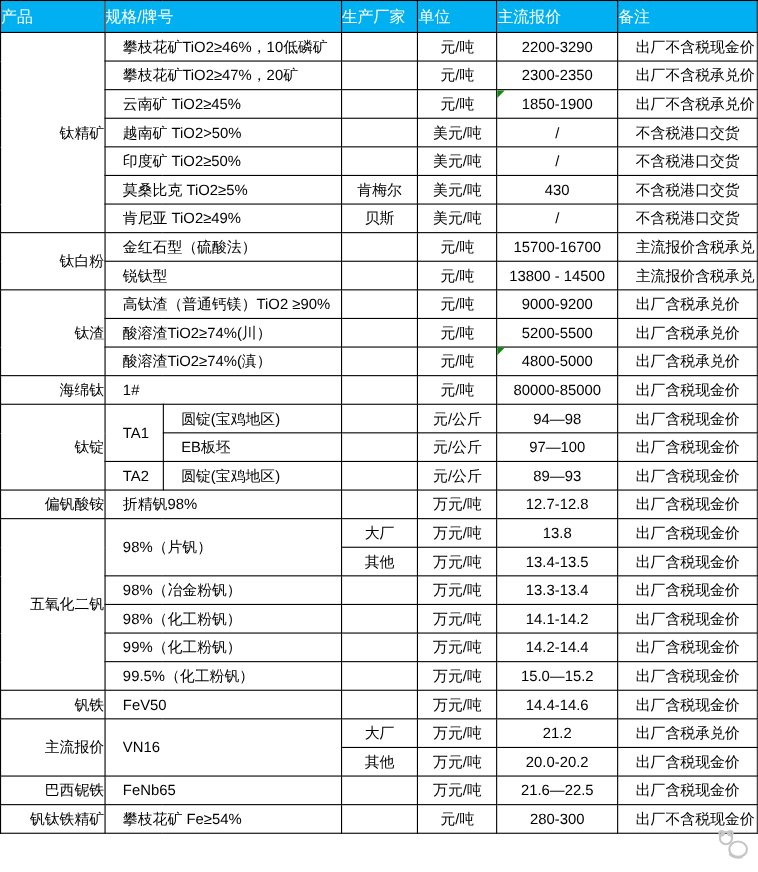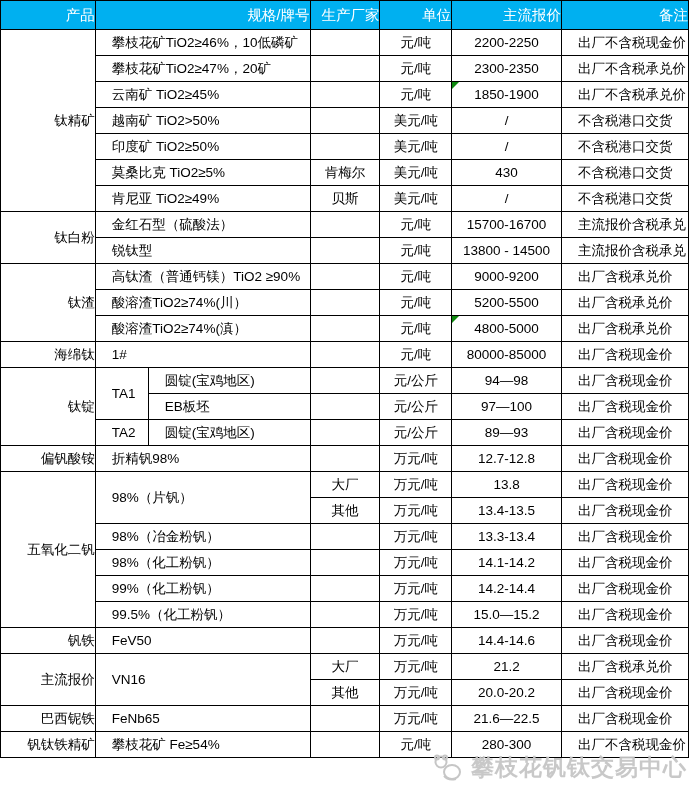--- a/index.html
+++ b/index.html
@@ -9,21 +9,21 @@
   html,body{margin:0;padding:0;background:#fff;}
   .page{
     position:relative;width:689px;height:793px;background:#fff;overflow:hidden;
     font-family:"Liberation Sans","DejaVu Sans",sans-serif;color:var(--text);
   }
   table.price{border-collapse:collapse;table-layout:fixed;position:absolute;top:0;left:0;}
   .price th,.price td{border:1px solid var(--border);overflow:hidden;white-space:nowrap;padding:0;}
   .price thead tr{height:29px;}
   .price thead th{
     background:var(--header-bg);color:var(--header-fg);
-    font-size:14.5px;font-weight:400;text-align:right;
+    font-size:14.5px;font-weight:400;text-align:left;
   }
   .price tbody tr{height:26px;}
   .price tbody td{font-size:13.5px;vertical-align:middle;}
   td.l{text-align:left;padding:0 2px 0 16px;}
   td.c{text-align:center;}
   td.product{text-align:right;}
   td.small{font-size:11px;margin-left:48px;}
   td.marker{position:relative;}
   td.marker::before{
     content:"";position:absolute;left:0;top:0;width:0;height:0;
@@ -61,21 +61,21 @@
           <th>主流报价</th>
           <th>备注</th>
         </tr>
     </thead>
     <tbody id="table-body">
         <tr>
           <td class="product" rowspan="7">钛精矿</td>
           <td class="l" colspan="2" rowspan="1">攀枝花矿TiO2≥46%，10低磷矿</td>
           <td class="c"></td>
           <td class="c">元/吨</td>
-          <td class="c">2200-2250</td>
+          <td class="c">2200-3290</td>
           <td class="l">出厂不含税现金价</td>
         </tr>
         <tr>
           <td class="l" colspan="2" rowspan="1">攀枝花矿TiO2≥47%，20矿</td>
           <td class="c"></td>
           <td class="c">元/吨</td>
           <td class="c">2300-2350</td>
           <td class="l">出厂不含税承兑价</td>
         </tr>
         <tr>
@@ -274,16 +274,15 @@
   </table>
 
   <div class="watermark">
     <svg width="38" height="38" viewBox="0 0 38 38" fill="none" stroke="#c6c6c6" stroke-width="2">
       <circle cx="11" cy="14" r="5.5"></circle>
       <circle cx="7" cy="9.5" r="2"></circle>
       <circle cx="15" cy="9.5" r="2"></circle>
       <ellipse cx="22" cy="24" rx="8" ry="7"></ellipse>
       <path d="M14 28 q4 5 12 3"></path>
     </svg>
-    <span class="wm-text">攀枝花钒钛交易中心</span>
   </div>
 
 </div>
 
 </body></html>

